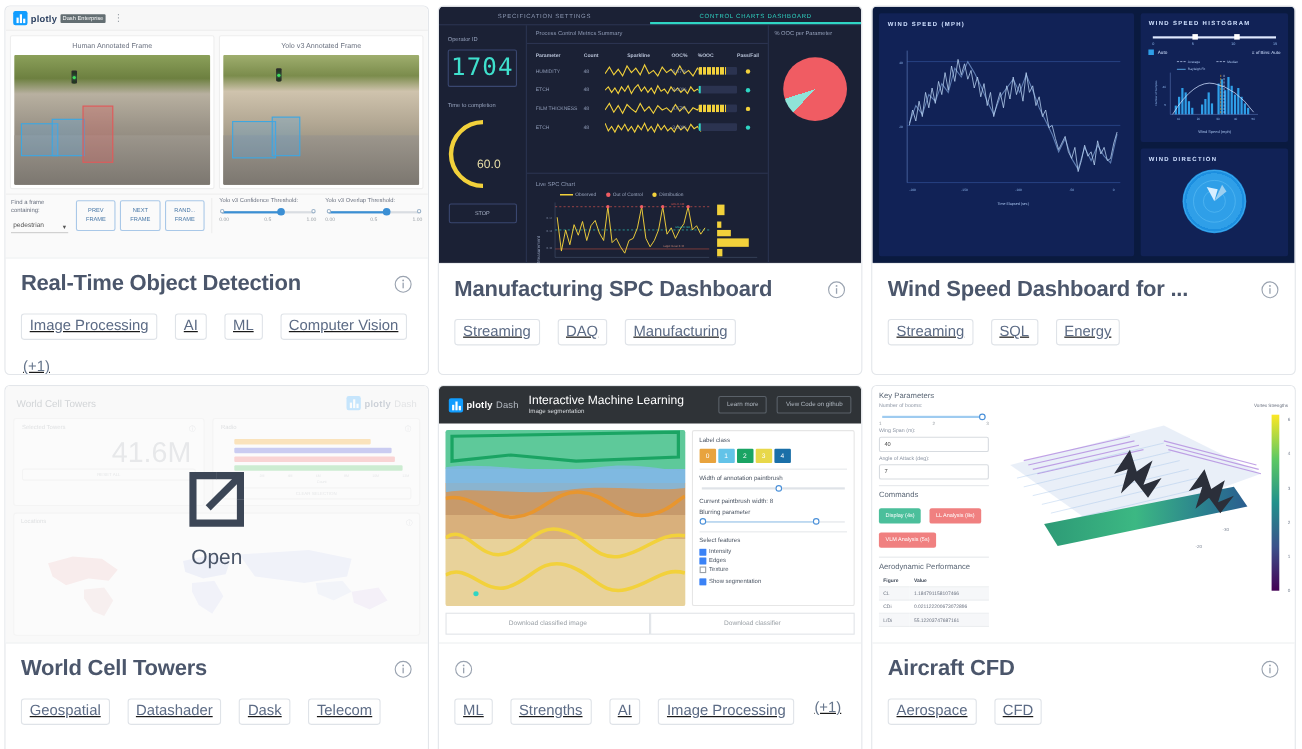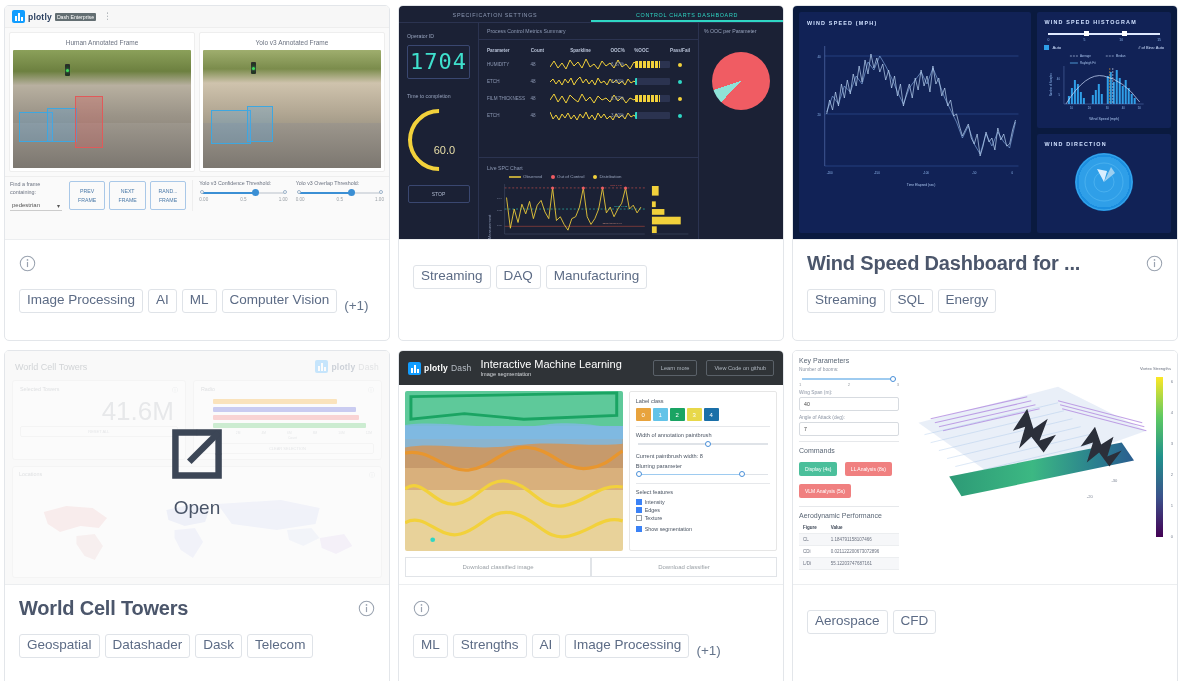--- a/index.html
+++ b/index.html
@@ -35,21 +35,21 @@
   }
   .card-body { padding: 12px 14px 0 14px; flex: 1; }
   .card-title-row { display: flex; align-items: flex-start; justify-content: space-between; }
   .card-title {
     font-size: 20px; font-weight: bold; color: #4b566b;
     letter-spacing: -0.2px; line-height: 1.15;
     white-space: nowrap; overflow: hidden; text-overflow: ellipsis;
     max-width: 320px;
   }
   .info-icon { flex: 0 0 auto; margin-top: 3px; }
-  .tags { display: flex; flex-wrap: wrap; gap: 5px; margin-top: 13px; align-items: flex-end; }
+  .tags { display: flex; flex-wrap: wrap; gap: 16px; margin-top: 13px; align-items: flex-start; text-decoration: underline; }
   .tag {
     border: 1px solid #dfe3e8; border-radius: 3px;
     padding: 3px 7px 4px 7px; font-size: 13.5px; color: #5c6b85;
     background: #fff; line-height: 1.1;
   }
   .tag-more { font-size: 13.5px; color: #64748b; padding-left: 2px; }
 
   
   .od { width: 100%; height: 100%; background: #fafafa; }
   .od-bar { height: 22px; background: #f7f7f7; border-bottom: 1px solid #eee;
@@ -298,20 +298,21 @@
                 <span>0.5</span>
                 <span>1.00</span>
               </div>
             </div>
           </div>
         </div>
       </div>
     </div>
     <div class="card-body">
       <div class="card-title-row">
+        <div class="card-title">Real-Time Object Detection</div>
         <span class="info-icon">
           <svg width="17" height="17" viewBox="0 0 20 20">
               <circle cx="10" cy="10" r="8.5" fill="none" stroke="#9aa3b0" stroke-width="1.2"></circle>
               <circle cx="10" cy="5.8" r="1" fill="#9aa3b0"></circle>
               <rect x="9.3" y="8.2" width="1.4" height="6" fill="#9aa3b0"></rect>
             </svg>
         </span>
       </div>
       <div class="tags">
         <span class="tag">Image Processing</span>
@@ -475,20 +476,30 @@
               <rect x="2" y="38" width="30" height="8" fill="#f2d13b"></rect>
               <rect x="2" y="48" width="5" height="7" fill="#f2d13b"></rect>
               <line x1="2" y1="56" x2="40" y2="56" stroke="#4b5772" stroke-width=".5"></line>
             </svg>
           </div>
 
         </div>
       </div>
     </div>
     <div class="card-body">
+      <div class="card-title-row">
+        <div class="card-title">Manufacturing SPC Dashboard</div>
+        <span class="info-icon">
+          <svg width="17" height="17" viewBox="0 0 20 20">
+              <circle cx="10" cy="10" r="8.5" fill="none" stroke="#9aa3b0" stroke-width="1.2"></circle>
+              <circle cx="10" cy="5.8" r="1" fill="#9aa3b0"></circle>
+              <rect x="9.3" y="8.2" width="1.4" height="6" fill="#9aa3b0"></rect>
+            </svg>
+        </span>
+      </div>
       <div class="tags">
         <span class="tag">Streaming</span>
         <span class="tag">DAQ</span>
         <span class="tag">Manufacturing</span>
       </div>
     </div>
   </div>
 
   <div class="card">
     <div class="thumb">
@@ -916,20 +927,30 @@
             <span>4</span>
             <span>3</span>
             <span>2</span>
             <span>1</span>
             <span>0</span>
           </div>
         </div>
       </div>
     </div>
     <div class="card-body">
+      <div class="card-title-row">
+        <div class="card-title">Aircraft CFD</div>
+        <span class="info-icon">
+          <svg width="17" height="17" viewBox="0 0 20 20">
+              <circle cx="10" cy="10" r="8.5" fill="none" stroke="#9aa3b0" stroke-width="1.2"></circle>
+              <circle cx="10" cy="5.8" r="1" fill="#9aa3b0"></circle>
+              <rect x="9.3" y="8.2" width="1.4" height="6" fill="#9aa3b0"></rect>
+            </svg>
+        </span>
+      </div>
       <div class="tags">
         <span class="tag">Aerospace</span>
         <span class="tag">CFD</span>
       </div>
     </div>
   </div>
 
 </div>
 
 </body></html>

